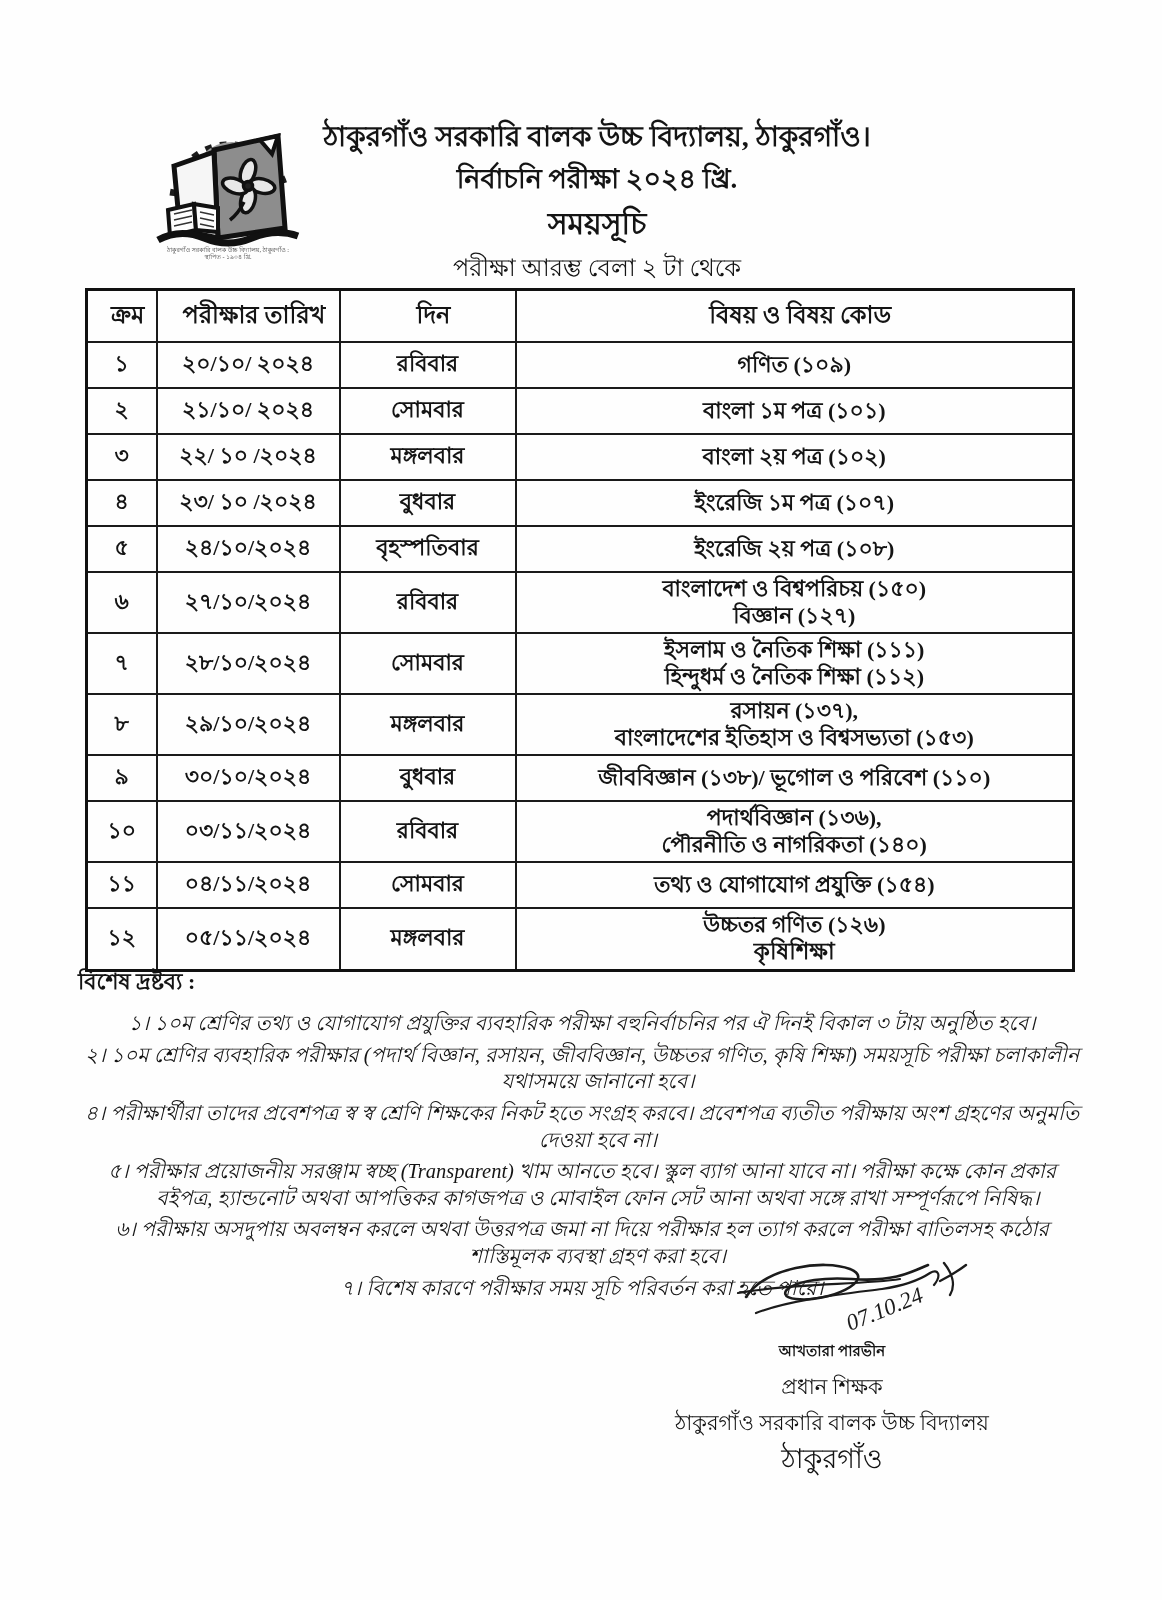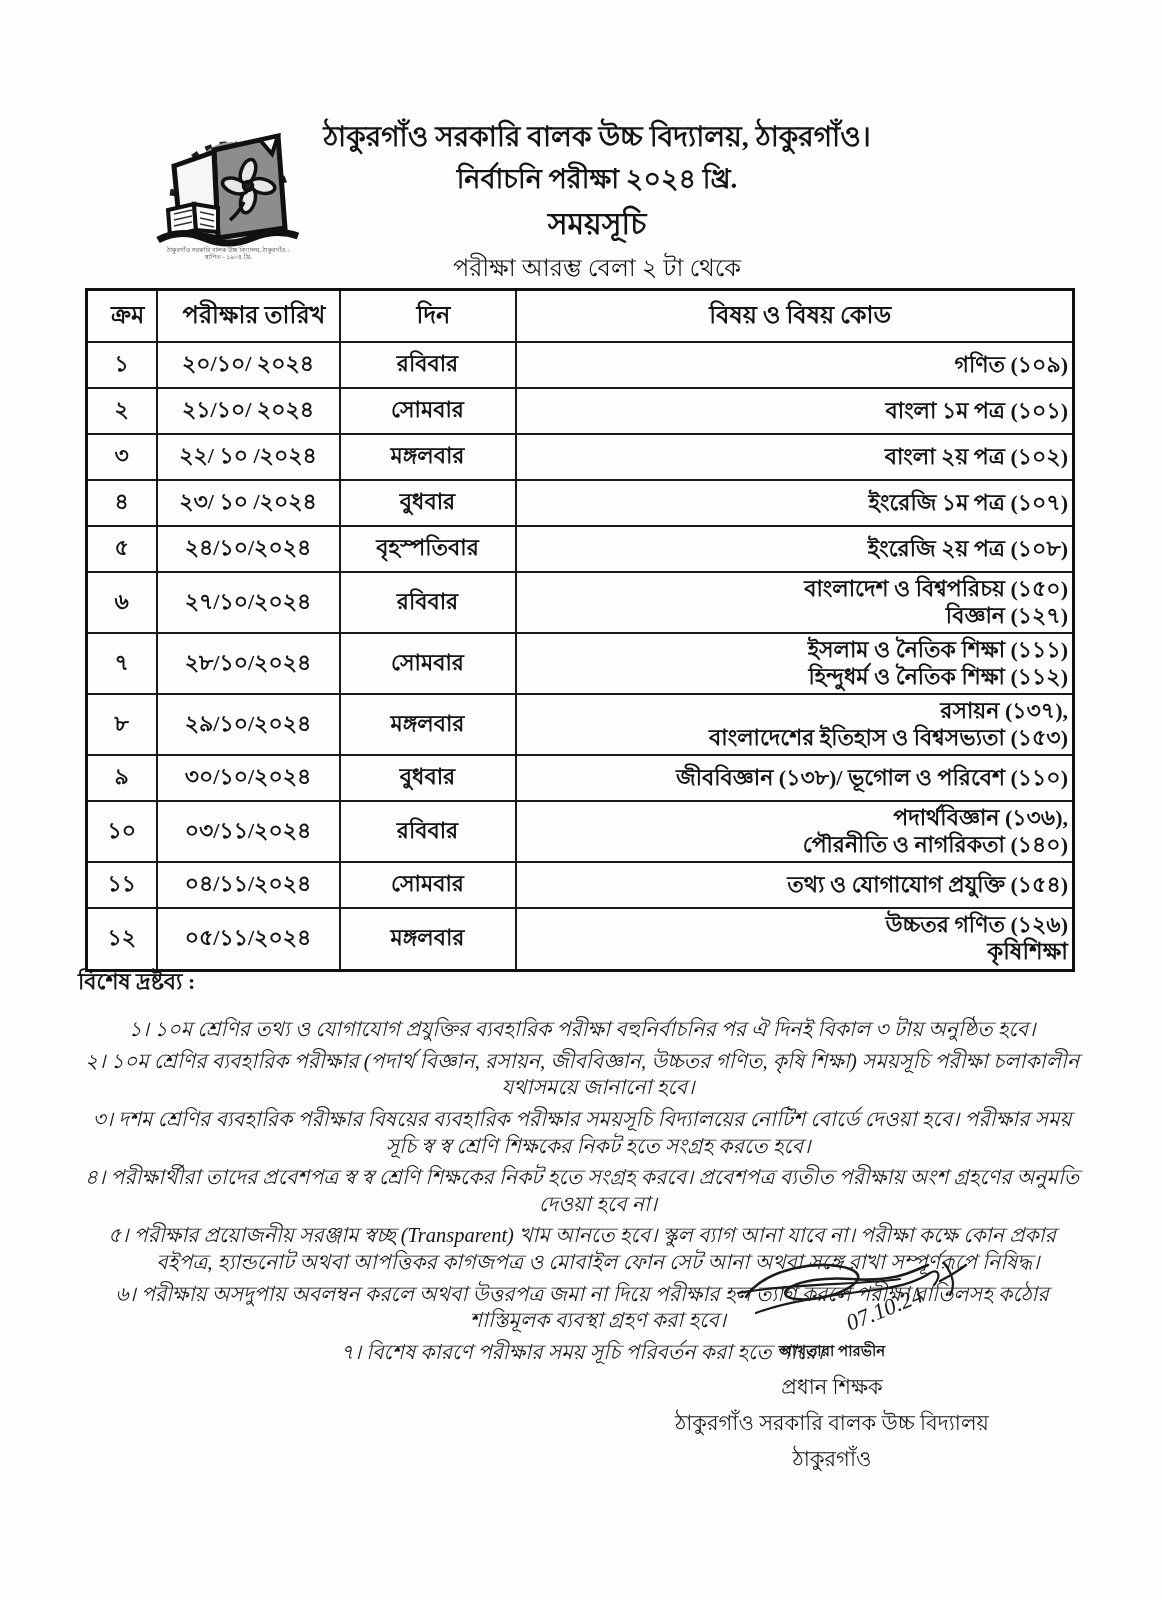--- a/index.html
+++ b/index.html
@@ -29,39 +29,39 @@
     padding:2px 4px; overflow:hidden;
   }
   .exam-table th { height:52px; font-size:24px; font-weight:700;padding-left:16px; }
   .col-serial { width:70px; }
   .col-date   { width:183px; }
   .col-day    { width:176px; }
   .col-subj   { width:558px; }
   .exam-table td { font-size:22px; font-weight:700; }
   tr.row-s td { height:46px; }
   tr.row-d td { height:61px; }
-  .subj-line { display:block; line-height:1.25;text-align:right; }
+  .subj-line { display:block; line-height:1.25; }
   .subj-line:empty { display:none; }
   .subj-bold { font-weight:800; font-size:23px; }
 
   
   .notes { position:absolute; left:78px; top:964px; width:1008px; }
-  .notes-heading { font-size:22px; font-weight:700; margin-bottom:15px; }
+  .notes-heading { font-size:22px; font-weight:700; margin-bottom:9px; }
   .note {
     font-size:20.5px; line-height:1.3; margin-bottom:5px;
     padding-left:32px; text-indent:-32px; text-align:center;font-style:italic;
   }
 
   
   .sig { position:absolute; right:110px; top:1255px; width:440px; text-align:center; }
   .sig-scrawl { display:block; margin:0 auto -14px 120px; }
   .sig-name   { font-size:15px; font-weight:600; line-height:36px; }
   .sig-desig  { font-size:21px; line-height:36px; }
   .sig-school { font-size:21px; line-height:36px; }
-  .sig-place  { font-size:21px; line-height:36px; }
+  .sig-place  { font-size:27px; line-height:36px; }
 </style>
 </head>
 <body>
 
 <div class="page">
 
   <svg class="logo" viewBox="0 0 152 152" aria-hidden="true">
 
     <path d="M 22,86 A 56,56 0 0 1 132,78" fill="none" stroke="#1c1c1c" stroke-width="9" stroke-dasharray="6.5 8"></path>
 
@@ -217,21 +217,20 @@
             <span class="subj-line subj-bold">কৃষিশিক্ষা</span>
           </td>
       </tr>
     </tbody>
   </table>
 
   <div class="notes">
     <div class="notes-heading">বিশেষ দ্রষ্টব্য :</div>
     <div class="note">১। ১০ম শ্রেণির তথ্য ও যোগাযোগ প্রযুক্তির ব্যবহারিক পরীক্ষা বহুনির্বাচনির পর ঐ দিনই বিকাল ৩ টায় অনুষ্ঠিত হবে।</div>
     <div class="note">২। ১০ম শ্রেণির ব্যবহারিক পরীক্ষার (পদার্থ বিজ্ঞান, রসায়ন, জীববিজ্ঞান, উচ্চতর গণিত, কৃষি শিক্ষা) সময়সূচি পরীক্ষা চলাকালীন যথাসময়ে জানানো হবে।</div>
-    <div class="note">৩। দশম শ্রেণির ব্যবহারিক পরীক্ষার বিষয়ের ব্যবহারিক পরীক্ষার সময়সূচি বিদ্যালয়ের নোটিশ বোর্ডে দেওয়া হবে। পরীক্ষার সময় সূচি স্ব স্ব শ্রেণি শিক্ষকের নিকট হতে সংগ্রহ করতে হবে।</div>
     <div class="note">৪। পরীক্ষার্থীরা তাদের প্রবেশপত্র স্ব স্ব শ্রেণি শিক্ষকের নিকট হতে সংগ্রহ করবে। প্রবেশপত্র ব্যতীত পরীক্ষায় অংশ গ্রহণের অনুমতি দেওয়া হবে না।</div>
     <div class="note">৫। পরীক্ষার প্রয়োজনীয় সরঞ্জাম স্বচ্ছ (Transparent) খাম আনতে হবে।  স্কুল ব্যাগ আনা যাবে না। পরীক্ষা কক্ষে কোন প্রকার বইপত্র, হ্যান্ডনোট অথবা আপত্তিকর কাগজপত্র ও মোবাইল ফোন সেট আনা অথবা সঙ্গে রাখা সম্পূর্ণরূপে নিষিদ্ধ।</div>
     <div class="note">৬। পরীক্ষায় অসদুপায় অবলম্বন করলে অথবা উত্তরপত্র জমা না দিয়ে পরীক্ষার হল ত্যাগ করলে পরীক্ষা বাতিলসহ কঠোর শাস্তিমূলক ব্যবস্থা গ্রহণ করা হবে।</div>
     <div class="note">৭। বিশেষ কারণে পরীক্ষার সময় সূচি পরিবর্তন করা হতে পারে।</div>
   </div>
 
   <div class="sig">
     <svg class="sig-scrawl" width="250" height="92" viewBox="0 0 250 92" aria-hidden="true">
       <path d="M14,42 C34,12 92,4 118,14 C146,25 96,48 64,44 C38,41 60,20 120,24 C160,27 178,18 196,10" fill="none" stroke="#1b1b1b" stroke-width="2.6" stroke-linecap="round"></path>
       <path d="M6,38 C60,28 130,30 168,24" fill="none" stroke="#1b1b1b" stroke-width="2.2" stroke-linecap="round"></path>

